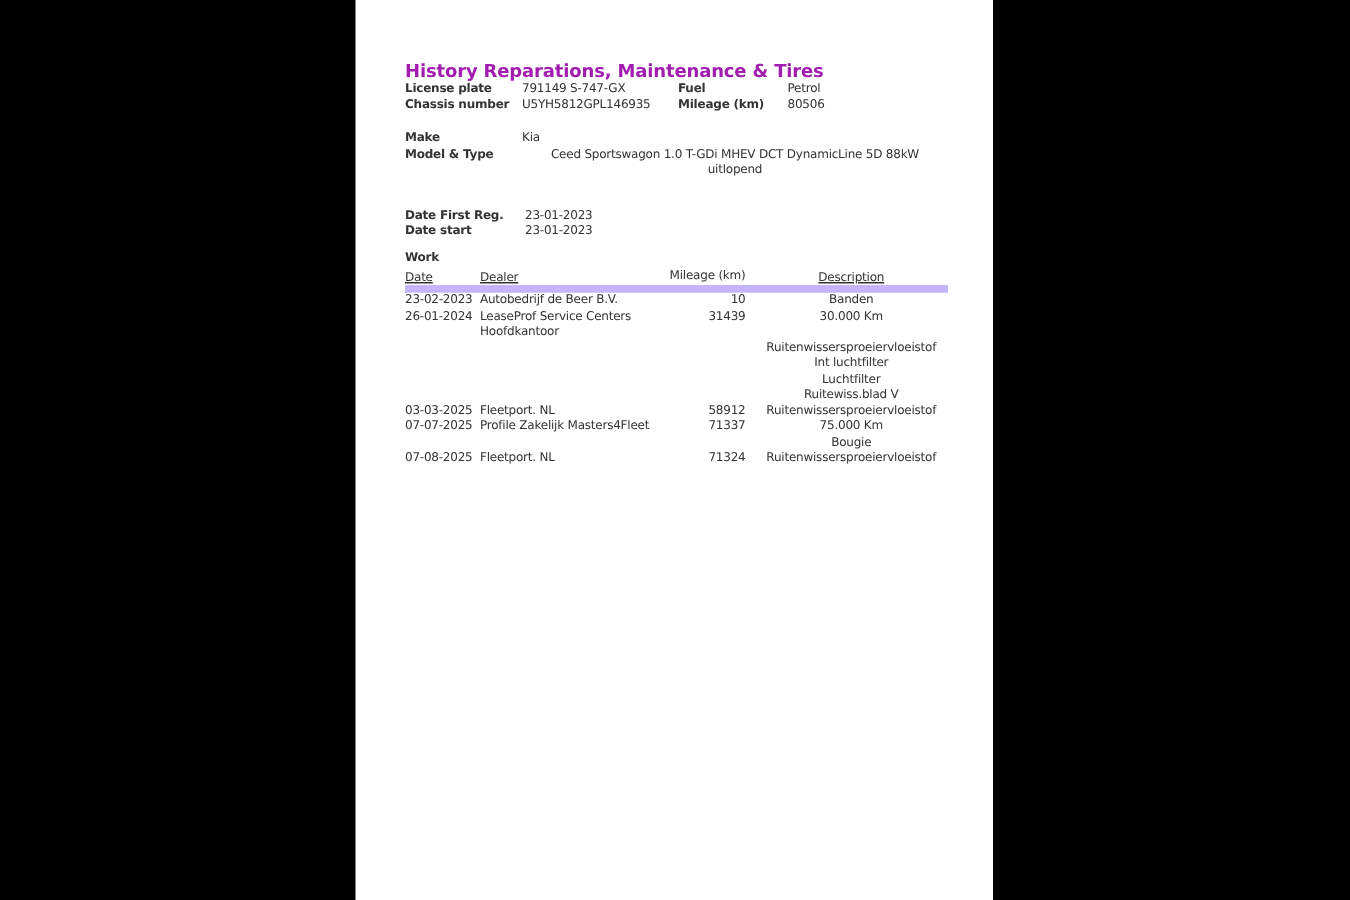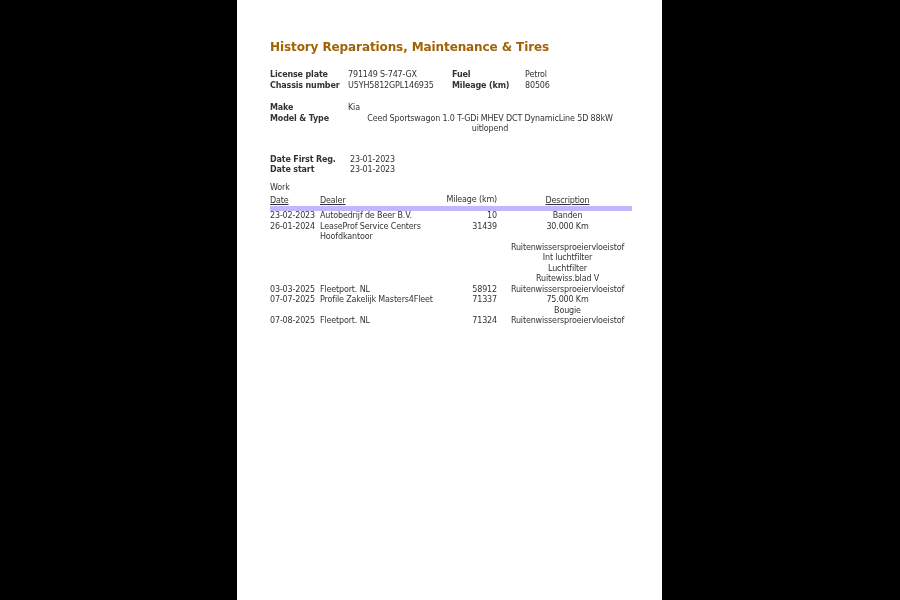--- a/index.html
+++ b/index.html
@@ -12,40 +12,40 @@
   }
   .page {
     position:absolute; left:237px; top:0; width:425px; height:600px;
     background:#ffffff;
     box-sizing:border-box;
     padding:0 30px 0 33px;
   }
   .doc-title {
     margin:40px 0 0 0;
     font-size:12px; font-weight:bold; line-height:14px;
-    color:#a16207; letter-spacing:-0.1px; white-space:nowrap;
+    color:#a21caf; letter-spacing:-0.1px; white-space:nowrap;
   }
   .txt { font-size:8px; line-height:10.5px; letter-spacing:-0.15px; }
   .b   { font-weight:bold; }
 
   .info-grid1 {
-    margin-top:16px;
+    margin-top:0;
     display:grid; grid-template-columns:78px 104px 73px 1fr;
   }
   .info-grid2 {
     margin-top:12px;
     display:grid; grid-template-columns:78px 1fr;
   }
   .dates-grid {
     margin-top:20px;
     display:grid; grid-template-columns:80px 1fr;
   }
   .model-line { display:block;text-align:center; }
 
-  .work-label { margin-top:6px; font-size:8px; line-height:11px; font-weight:normal; letter-spacing:-0.15px; }
+  .work-label { margin-top:6px; font-size:8px; line-height:11px; font-weight:bold; letter-spacing:-0.15px; }
 
   table.work-table {
     margin-top:3px;
     border-collapse:collapse; table-layout:fixed; width:362px;
   }
   .work-table th, .work-table td {
     padding:0; font-size:8px; line-height:10.5px; letter-spacing:-0.15px;
     font-weight:normal; text-align:left; vertical-align:top;
     overflow:hidden;
   }

